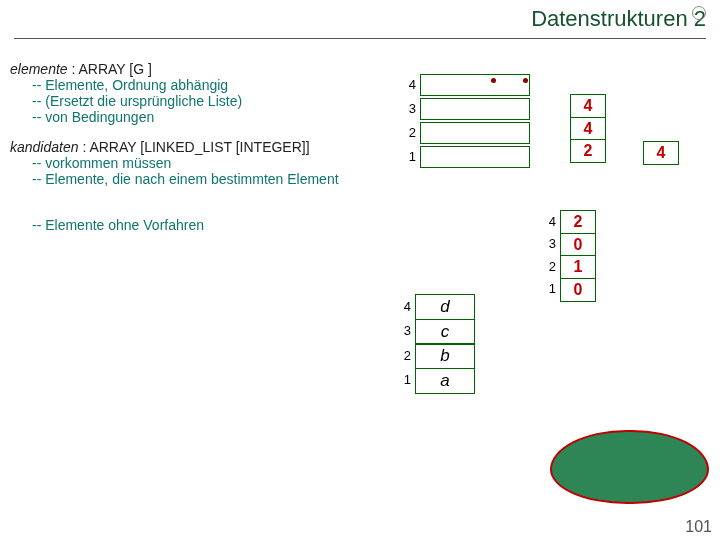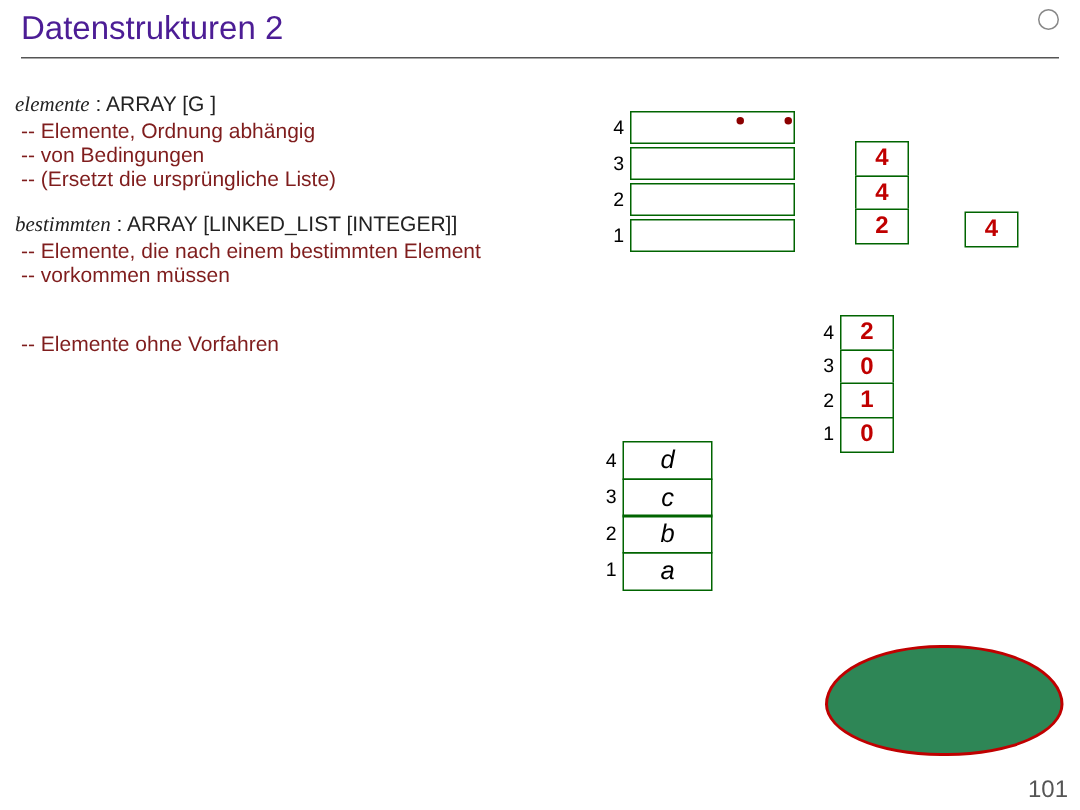--- a/index.html
+++ b/index.html
@@ -12,44 +12,44 @@
     background: #fff;
     position: relative;
     overflow: hidden;
   }
   .title-area {
     padding: 6px 14px 2px 14px;
   }
   .title {
     font-size: 22px;
     font-weight: normal;
-    color: #4c1d95;
+    color: #14532d;
+    text-align: right;
   }
   .hr {
     border-bottom: 1.5px solid #555;
     margin: 4px 14px 0 14px;
   }
   .content {
     position: relative;
     padding: 22px 10px 0 10px;
   }
   .block {
     margin-bottom: 14px;
   }
   .ident {
     font-style: italic;
     color: #222;
-    font-family: Liberation Serif, serif;
   }
   .decl {
     color: #222;
   }
   .comment {
-    color: #7f1d1d;
-    margin-left: 4px;
+    color: #0f766e;
+    margin-left: 22px;
   }
   .page-num {
     position: absolute;
     right: 8px;
     bottom: 4px;
     font-size: 16px;
     color: #555;
   }
   .corner-icon {
     position: absolute;
@@ -178,31 +178,31 @@
 <div class="hr"></div>
 
 <div class="content">
 
   <div class="block" style="max-width:370px">
     <div class="decl">
       <span class="ident">elemente</span>
       <span>: ARRAY [G ]</span>
     </div>
     <div class="comment">-- Elemente, Ordnung abhängig</div>
+    <div class="comment">-- (Ersetzt die ursprüngliche Liste)</div>
     <div class="comment">-- von Bedingungen</div>
-    <div class="comment">-- (Ersetzt die ursprüngliche Liste)</div>
   </div>
 
   <div class="block" style="max-width:470px">
     <div class="decl">
-      <span class="ident">bestimmten</span>
+      <span class="ident">kandidaten</span>
       <span>: ARRAY [LINKED_LIST [INTEGER]]</span>
     </div>
+    <div class="comment">-- vorkommen müssen</div>
     <div class="comment">-- Elemente, die nach einem bestimmten Element</div>
-    <div class="comment">-- vorkommen müssen</div>
   </div>
 
 
   <div class="block" style="margin-top:30px">
     <div class="comment">-- Elemente ohne Vorfahren</div>
   </div>
 
 </div>
 
 <div class="diag1">

